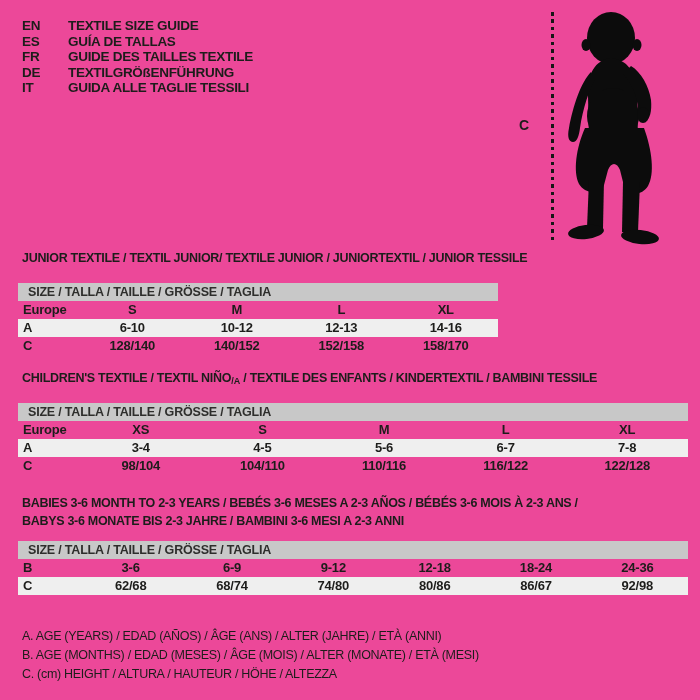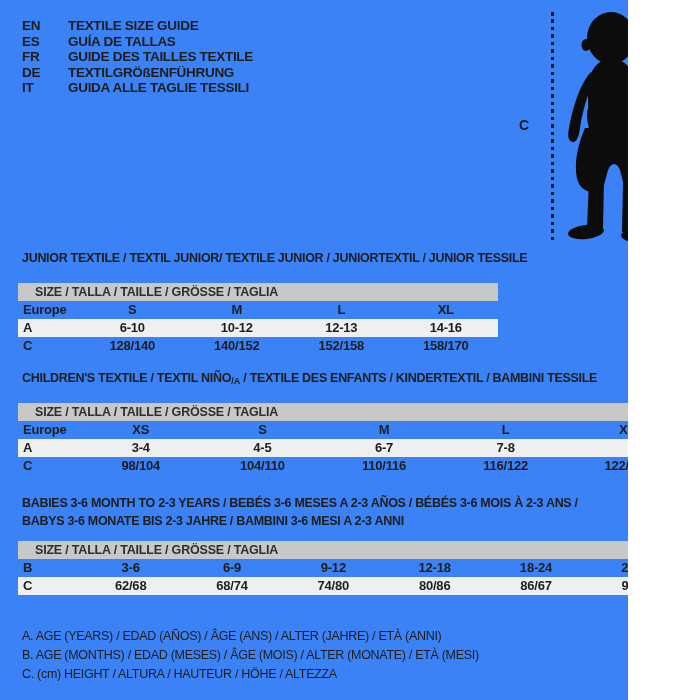--- a/index.html
+++ b/index.html
@@ -2,21 +2,21 @@
 <html><head>
 <meta charset="utf-8">
 <style>
   :root{
     --ink:#1d1d1b;
     --bar:#c8c8c8;
     --stripe:#efefef;
   }
   html,body{margin:0;padding:0;background:#ffffff;}
   #page{
-    position:relative;width:628px;height:700px;background:#3b82f6;
+    position:relative;width:700px;height:700px;background:#ec4899;
     font-family:"Liberation Sans","DejaVu Sans",sans-serif;
     color:var(--ink);overflow:hidden;
     -webkit-font-smoothing:antialiased;
   }
   
   #lang-list{position:absolute;left:22px;top:18px;}
   .lang-row{display:flex;height:15.6px;line-height:15.6px;}
   .lang-code{width:46px;font-size:13.5px;font-weight:700;letter-spacing:-0.3px;}
   .lang-title{font-size:13.5px;font-weight:700;letter-spacing:-0.3px;white-space:nowrap;text-align:center;}
   
@@ -30,21 +30,21 @@
   .section-title{
     position:absolute;left:22px;font-size:12.5px;font-weight:700;
     letter-spacing:-0.3px;white-space:nowrap;line-height:18px;
   }
   .sub{font-size:9px;vertical-align:-2px;letter-spacing:0;}
   
   .size-table{position:absolute;left:18px;}
   .size-bar{
     height:18px;line-height:18px;background:var(--bar);
     font-size:12.5px;font-weight:700;letter-spacing:-0.2px;
-    padding-left:17px;color:#2e2e2c;
+    padding-left:10px;color:#2e2e2c;
   }
   .trow{display:grid;height:18px;line-height:18px;font-size:13px;font-weight:700;letter-spacing:-0.2px;}
   .cols4{grid-template-columns:62px repeat(4,1fr);}
   .cols5{grid-template-columns:62px repeat(5,1fr);}
   .cols6{grid-template-columns:62px repeat(6,1fr);}
   .trow .lbl{text-align:left;padding-left:5px;}
   .trow .val{text-align:center;}
   .striped{background:var(--stripe);}
   
   #legend{position:absolute;left:22px;top:627px;}
@@ -141,20 +141,21 @@
       <span class="val">XS</span>
       <span class="val">S</span>
       <span class="val">M</span>
       <span class="val">L</span>
       <span class="val">XL</span>
     </div>
     <div class="trow cols5 striped">
       <span class="lbl">A</span>
       <span class="val">3-4</span>
       <span class="val">4-5</span>
+      <span class="val">5-6</span>
       <span class="val">6-7</span>
       <span class="val">7-8</span>
     </div>
     <div class="trow cols5">
       <span class="lbl">C</span>
       <span class="val">98/104</span>
       <span class="val">104/110</span>
       <span class="val">110/116</span>
       <span class="val">116/122</span>
       <span class="val">122/128</span>

